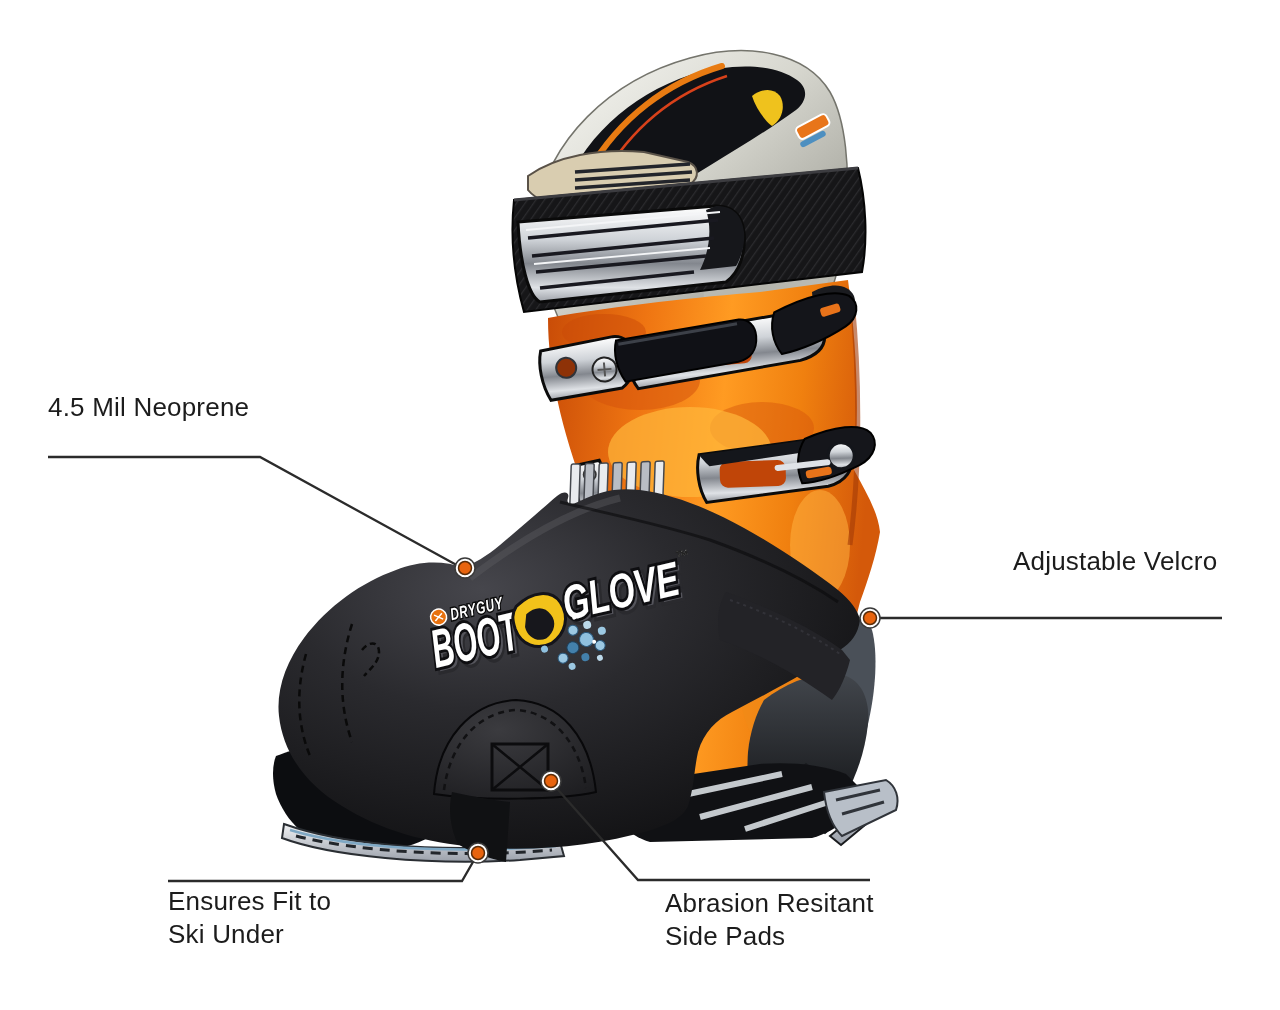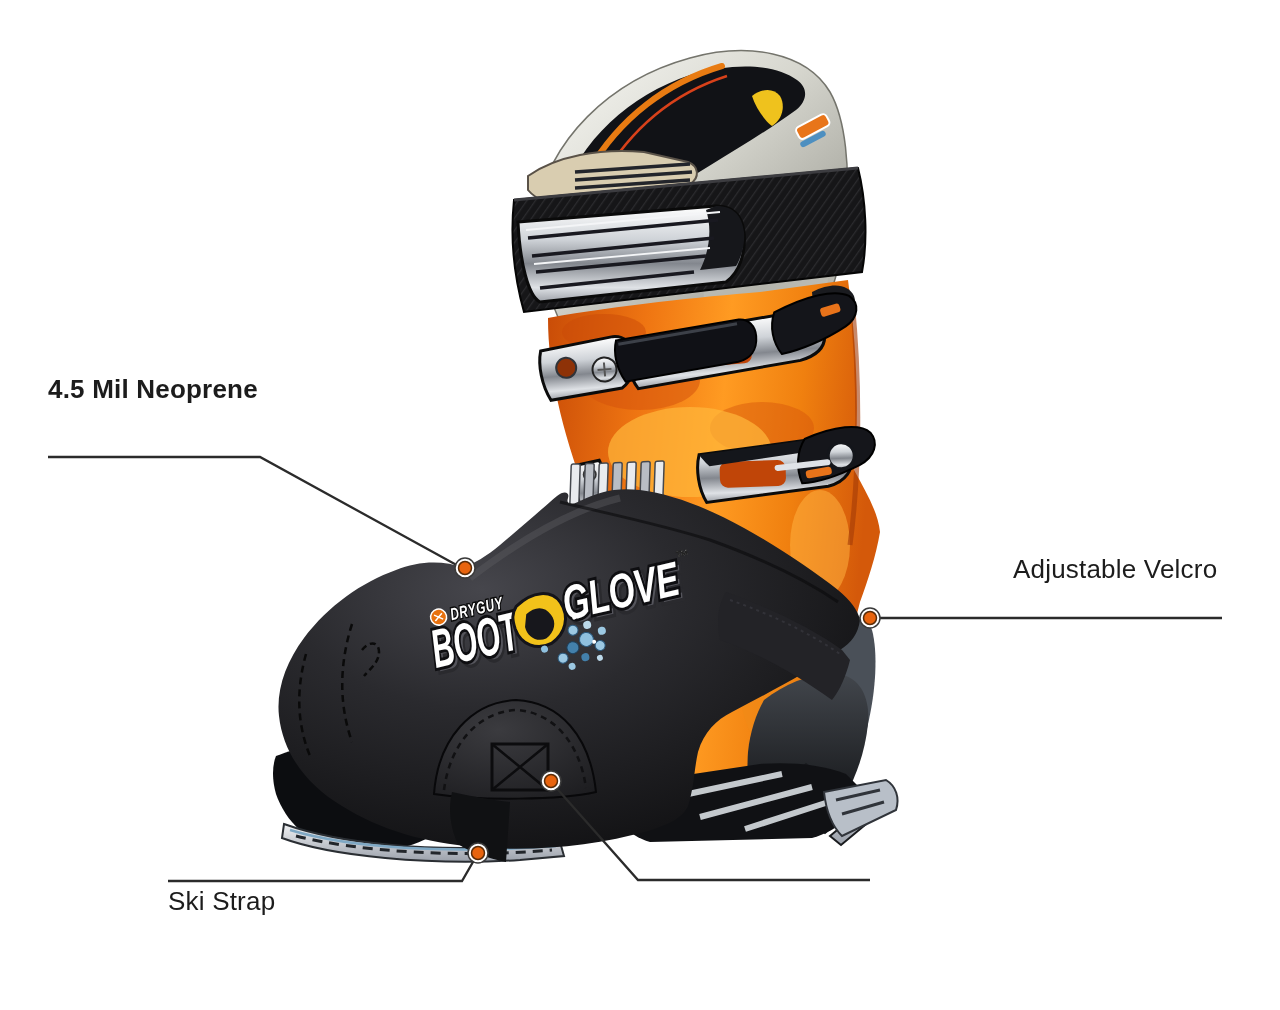--- a/index.html
+++ b/index.html
@@ -259,26 +259,31 @@
       <circle cx="478" cy="853" r="10" fill="#ffffff" stroke="#3a3a3a" stroke-width="1.5"></circle>
       <circle cx="478" cy="853" r="6.5" fill="#e8640f" stroke="#5a2c08" stroke-width="1.5"></circle>
     </g>
     <g>
       <circle cx="551" cy="781" r="10" fill="#ffffff" stroke="#3a3a3a" stroke-width="1.5"></circle>
       <circle cx="551" cy="781" r="6.5" fill="#e8640f" stroke="#5a2c08" stroke-width="1.5"></circle>
     </g>
   </g>
 </svg>
 
-<div class="callout" style="left:48px;top:373px;font-weight:bold;">
+<div class="callout" style="left:48px;top:391px;">
   <div>4.5 Mil Neoprene</div>
 </div>
 
-<div class="callout" style="left:1013px;top:545px;margin-top:8px;">
+<div class="callout" style="left:1013px;top:545px;">
   <div>Adjustable Velcro</div>
 </div>
 
 <div class="callout" style="left:168px;top:885px;">
-  <div>Ski Strap</div>
-</div>
-
+  <div>Ensures Fit to</div>
+  <div>Ski Under</div>
+</div>
+
+<div class="callout" style="left:665px;top:887px;">
+  <div>Abrasion Resitant</div>
+  <div>Side Pads</div>
+</div>
 
 </div>
 
 </body></html>

